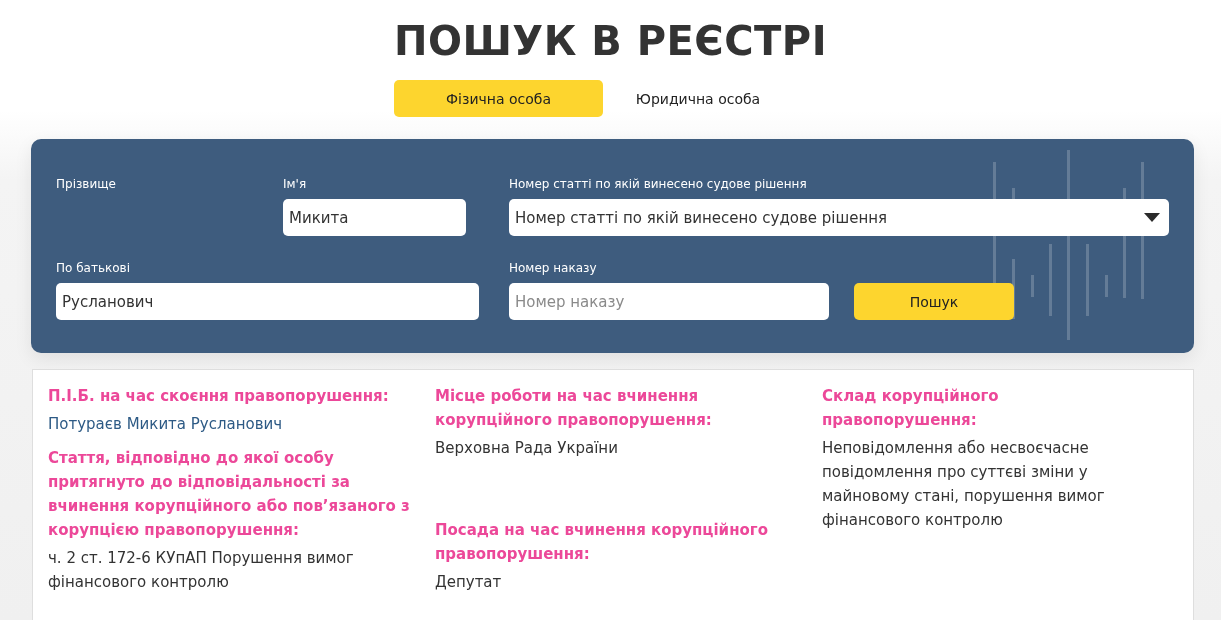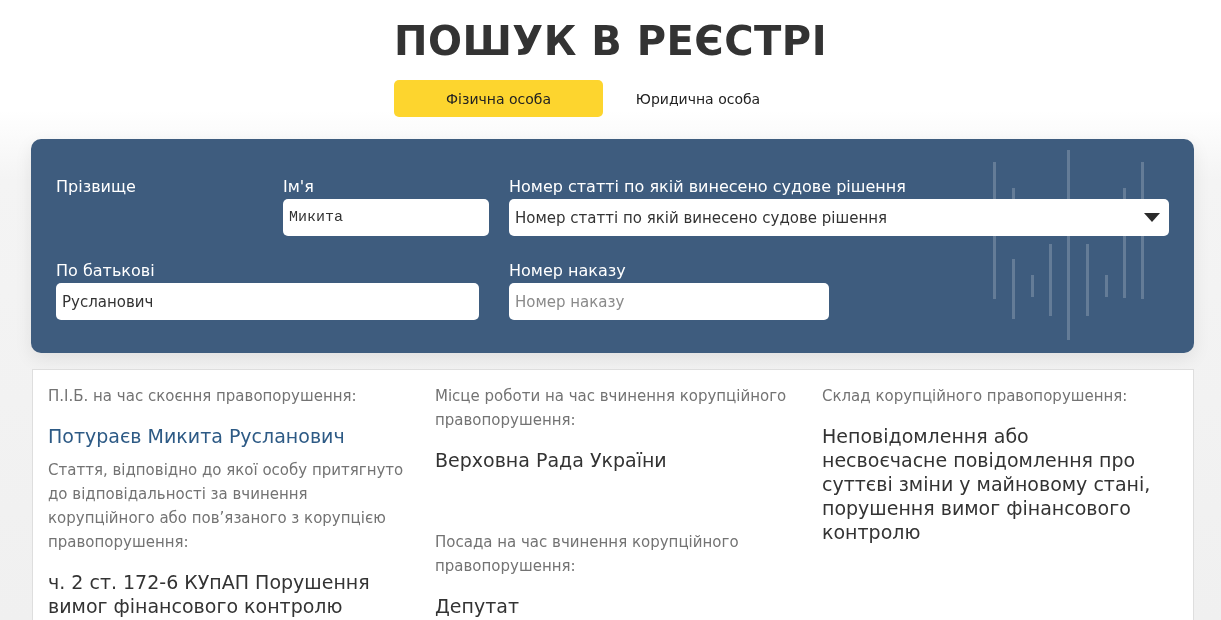--- a/index.html
+++ b/index.html
@@ -36,21 +36,21 @@
     width: 1163px; height: 214px;
     background: #3e5c7e;
     border-radius: 10px;
     overflow: hidden;
     box-shadow: 0 6px 18px rgba(0,0,0,0.08);
   }
   .deco { position: absolute; width: 3px; background: rgba(255,255,255,0.2); }
 
   .field-label {
     position: absolute;
-    color: #ffffff; font-size: 16px;
+    color: #ffffff; font-size: 12px;
     font-family: "DejaVu Sans", sans-serif;
   }
   .input-box {
     position: absolute;
     background: #ffffff; border-radius: 5px;
     height: 37px;
     display: flex; align-items: center;
     padding-left: 6px;
     font-size: 15px; color: #333;
     font-family: "DejaVu Sans", sans-serif;
@@ -74,27 +74,27 @@
   }
 
   .result-card {
     position: absolute; left: 32px; top: 369px;
     width: 1162px; height: 260px;
     background: #ffffff;
     border: 1px solid #dedede;
   }
   .col { position: absolute; top: 14px; }
   .r-label {
-    font-size: 15px; font-weight: normal; color: #737373;
+    font-size: 15px; font-weight: bold; color: #ec4899;
     line-height: 24px;
     font-family: "DejaVu Sans", sans-serif;
   }
   .r-value {
-    font-size: 19px; color: #333; line-height: 24px;
-    margin-top: 16px;
+    font-size: 15px; color: #333; line-height: 24px;
+    margin-top: 4px;
     font-family: "DejaVu Sans", sans-serif;
   }
   .r-value.link { color: #2d5a85; }
   .gap { height: 10px; }
 </style>
 </head>
 <body>
 
 <h1 class="page-title">ПОШУК В РЕЄСТРІ</h1>
 
@@ -114,34 +114,35 @@
     <div class="deco" style="left:1036px; top:11px; height:190px;"></div>
     <div class="deco" style="left:1055px; top:105px; height:72px;"></div>
     <div class="deco" style="left:1074px; top:136px; height:22px;"></div>
     <div class="deco" style="left:1092px; top:49px; height:110px;"></div>
     <div class="deco" style="left:1110px; top:23px; height:137px;"></div>
   </div>
 
   <label class="field-label" style="left:25px; top:38px;">Прізвище</label>
 
   <label class="field-label" style="left:252px; top:38px;">Ім'я</label>
-  <div class="input-box" style="left:252px; top:60px; width:206px;font-family:Liberation Mono, monospace;">Микита</div>
+  <div class="input-box" style="left:252px; top:60px; width:183px;">Микита</div>
 
   <label class="field-label" style="left:478px; top:38px;">Номер статті по якій винесено судове рішення</label>
   <div class="input-box select" style="left:478px; top:60px; width:660px;">
     <span>Номер статті по якій винесено судове рішення</span>
     <span class="caret"></span>
   </div>
 
   <label class="field-label" style="left:25px; top:122px;">По батькові</label>
   <div class="input-box" style="left:25px; top:144px; width:423px;">Русланович</div>
 
   <label class="field-label" style="left:478px; top:122px;">Номер наказу</label>
   <div class="input-box placeholder" style="left:478px; top:144px; width:320px;">Номер наказу</div>
 
+  <div class="search-button">Пошук</div>
 </div>
 
 <div class="result-card">
   <div class="col" style="left:15px; width:365px;">
     <div class="r-label">П.І.Б. на час скоєння правопорушення:</div>
     <div class="r-value link">Потураєв Микита Русланович</div>
     <div class="gap"></div>
     <div class="r-label">Стаття, відповідно до якої особу притягнуто до відповідальності за вчинення корупційного або пов’язаного з корупцією правопорушення:</div>
     <div class="r-value">ч. 2 ст. 172-6 КУпАП Порушення вимог фінансового контролю</div>
   </div>

